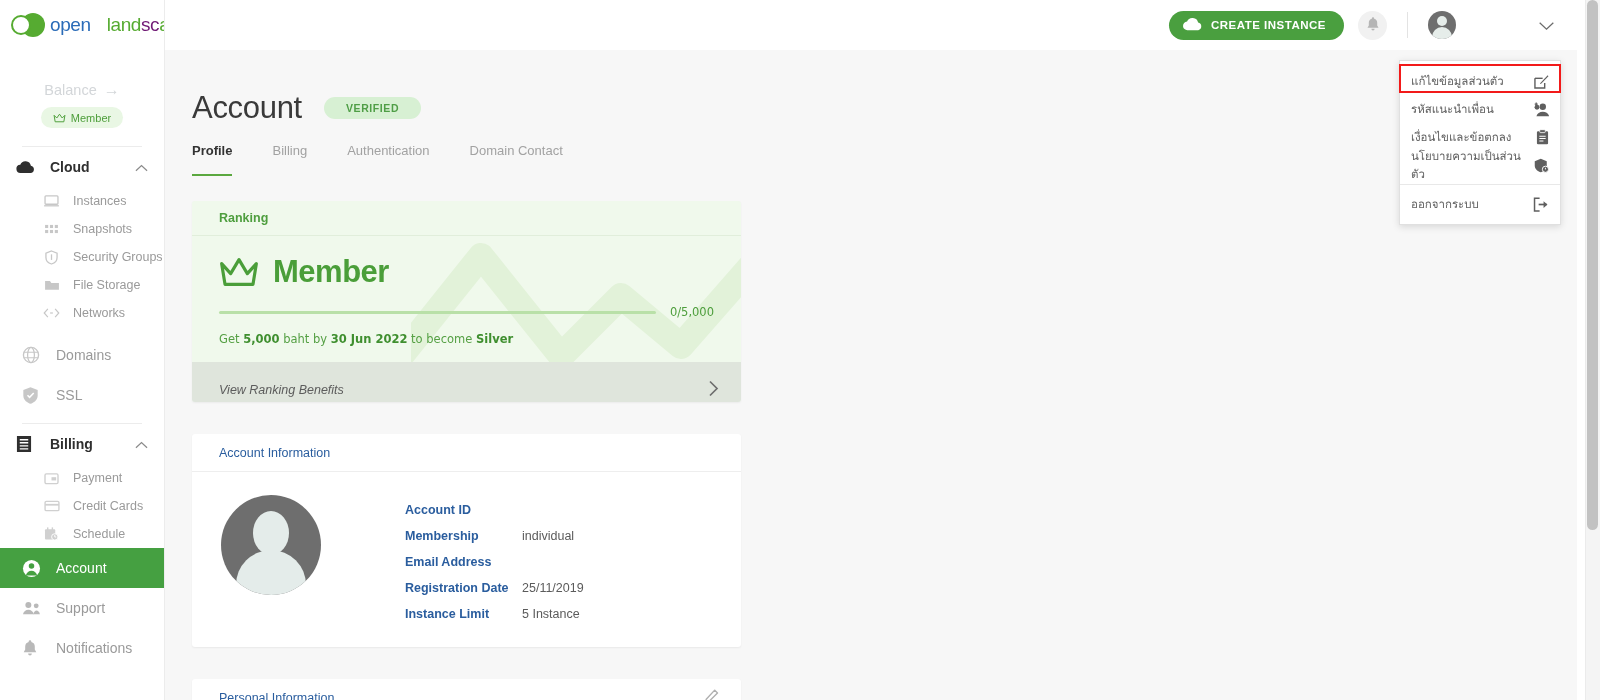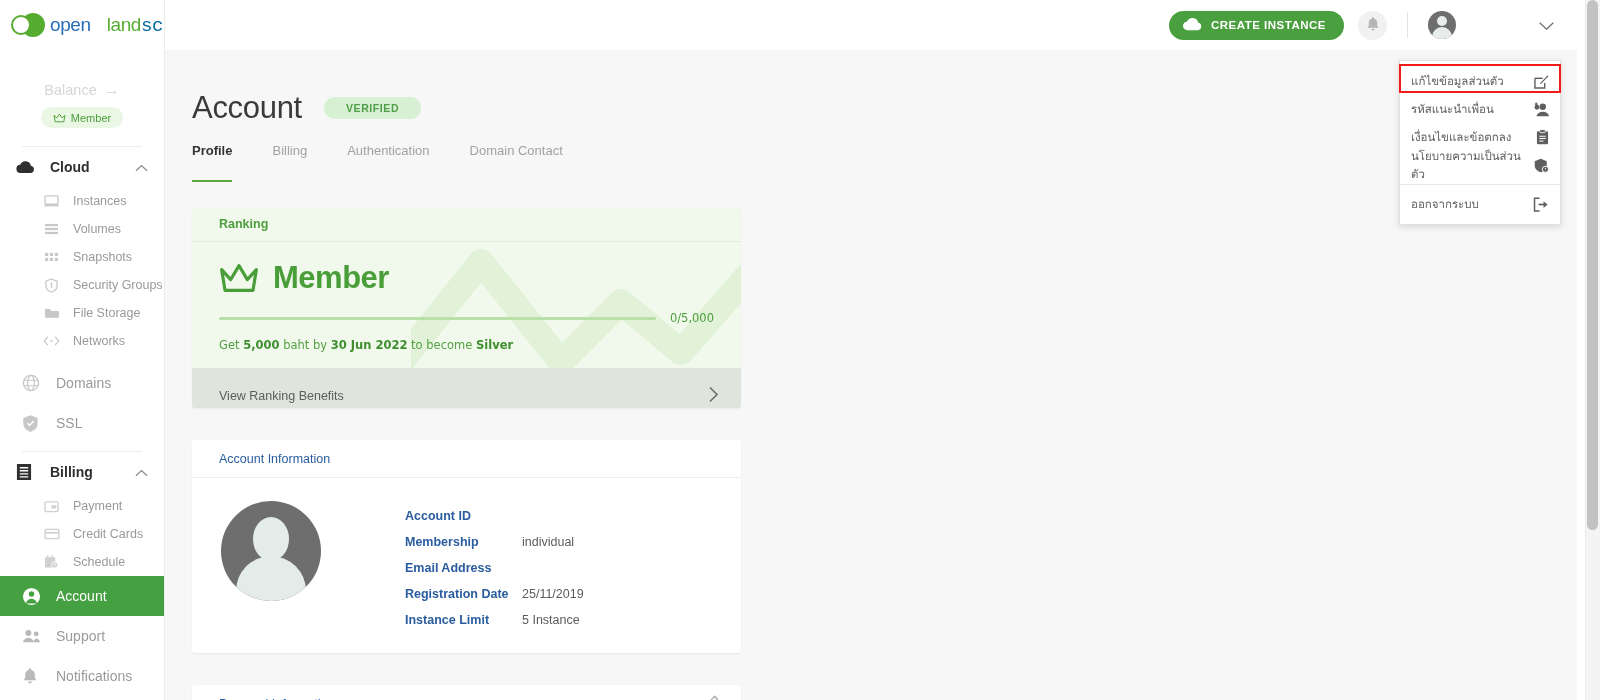--- a/index.html
+++ b/index.html
@@ -29,21 +29,21 @@
     background: #56ab31;
   }
   .logo-circle-small {
     position: absolute; left: 3px; top: 3px;
     width: 20px; height: 20px; border-radius: 50%;
     background: #ffffff; border: 2px solid #56ab31;
   }
   .logo-text { font-size: 19px; letter-spacing: -0.4px; font-weight: 400; margin-left: -2px; }
   .logo-text .t1 { color: #2b6cb8; }
   .logo-text .t2 { color: #56ab31; margin-left: 16px; }
-  .logo-text .t3 { color: #0369a1; font-family: Liberation Mono, monospace; }
+  .logo-text .t3 { color: #701a75; }
   .logo-text .t4 { color: #56ab31; }
 
   .balance-row {
     margin-top: 32px;
     display: flex; align-items: center; justify-content: center;
     gap: 7px;
     color: #d3d6d9; font-size: 14.5px;
   }
   .balance-arrow { font-size: 16px; line-height: 1; color: #d3d6d9; }
   .member-chip {
@@ -144,21 +144,21 @@
   }
   .page-head { padding: 40px 0 0 27px; display: flex; align-items: center; gap: 22px; }
   .page-title { font-size: 31px; font-weight: 300; color: #3a3a3a; letter-spacing: -0.3px; }
   .verified-chip {
     background: #d7f0d3; color: #4f9e46;
     font-size: 10.5px; font-weight: 600; letter-spacing: 0.6px;
     padding: 5px 22px; border-radius: 11px;
   }
   .tabs { display: flex; gap: 40px; padding: 17px 0 0 27px; }
   .tab {
-    font-size: 13px; color: #a2a2a2; padding-bottom: 22px;
+    font-size: 13px; color: #a2a2a2; padding-bottom: 16px;
     cursor: pointer; border-bottom: 2px solid transparent;
   }
   .tab.active { color: #333; font-weight: 700; border-bottom-color: #5ba83f; }
 
   .cards { padding: 25px 0 0 27px; width: 549px; }
 
   
   .rank-card {
     width: 549px; background: #f0f9ec;
     border-radius: 3px; overflow: hidden;
@@ -179,21 +179,21 @@
   .crown-lg { width: 40px; height: 30px; display: block; }
   .rank-title { font-size: 31px; font-weight: 700; color: #4a9e39; letter-spacing: -0.5px; }
   .rank-progress-row { display: flex; align-items: center; gap: 14px; margin-top: 15px; }
   .rank-bar { flex: 1; height: 3px; background: #b9e0a8; border-radius: 2px; }
   .rank-bar-count { font-size: 11.5px; color: #4d9e3c; font-family: "DejaVu Sans", sans-serif; }
   .rank-note { margin-top: 13px; font-size: 11.5px; color: #55a044; font-family: "DejaVu Sans", sans-serif; }
   .rank-note b { font-weight: 700; color: #3f8f2f; }
   .rank-foot {
     height: 40px; background: #dfe5dc; display: flex; align-items: center;
     justify-content: space-between; padding: 16px 22px 0 27px;
-    color: #5c5c5c; font-size: 12.5px; cursor: pointer; position: relative; z-index: 2;
+    color: #5c5c5c; font-size: 12.5px; cursor: pointer; position: relative; z-index: 2; font-style: italic;
   }
   .rank-foot .chev-r { font-size: 16px; color: #6e6e6e; }
 
   
   .wcard {
     width: 549px; background: #ffffff; border-radius: 3px;
     margin-top: 32px; box-shadow: 0 1px 2px rgba(0,0,0,0.06);
     overflow: hidden;
   }
   .wcard-head {
@@ -269,30 +269,20 @@
     </div>
 
     <div class="nav-item">
       <span class="ni">
           <svg width="15" height="12" viewBox="0 0 16 13">
             <rect x="1" y="1" width="14" height="9" rx="1" fill="none" stroke="#c7c7c7" stroke-width="1.4"></rect>
             <rect x="0" y="11" width="16" height="1.4" fill="#c7c7c7"></rect>
           </svg>
         </span>
       <span>Instances</span>
-    </div>
-    <div class="nav-item">
-      <span class="ni">
-          <svg width="15" height="12" viewBox="0 0 16 13">
-            <rect x="1" y="1" width="14" height="2.4" fill="#c7c7c7"></rect>
-            <rect x="1" y="5.3" width="14" height="2.4" fill="#c7c7c7"></rect>
-            <rect x="1" y="9.6" width="14" height="2.4" fill="#c7c7c7"></rect>
-          </svg>
-        </span>
-      <span>Volumes</span>
     </div>
     <div class="nav-item">
       <span class="ni">
           <svg width="15" height="11" viewBox="0 0 16 12">
             <g fill="#c7c7c7">
               <rect x="1" y="1" width="3.4" height="3.4"></rect>
               <rect x="6.3" y="1" width="3.4" height="3.4"></rect>
               <rect x="11.6" y="1" width="3.4" height="3.4"></rect>
               <rect x="1" y="6.5" width="3.4" height="3.4"></rect>
               <rect x="6.3" y="6.5" width="3.4" height="3.4"></rect>

